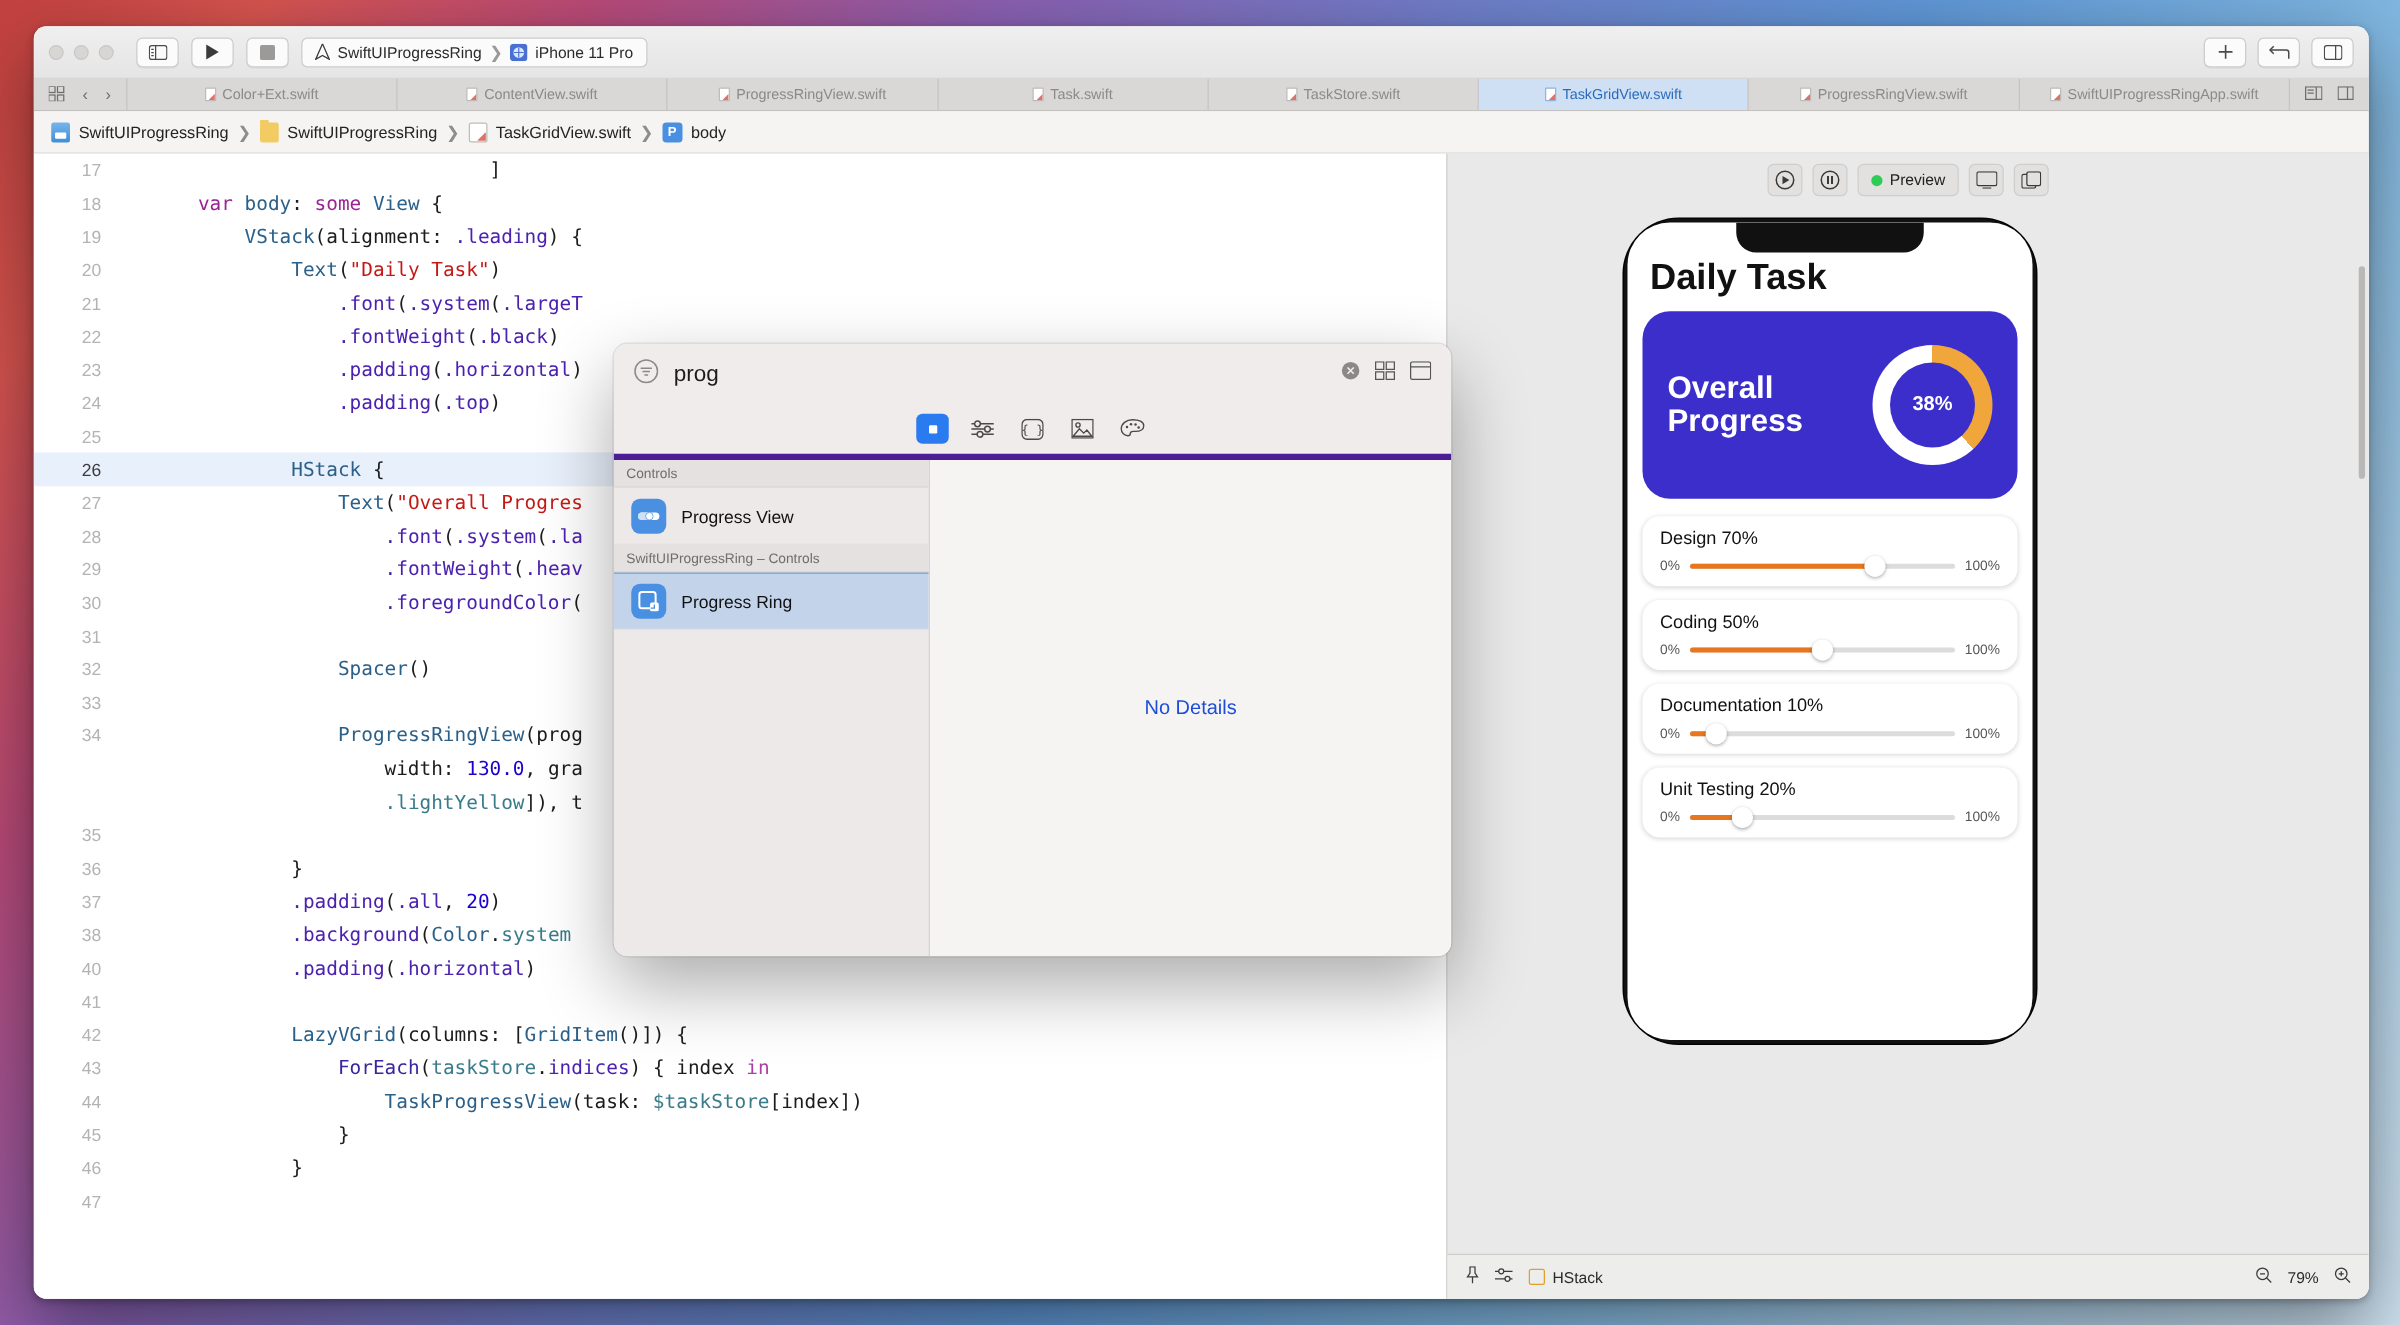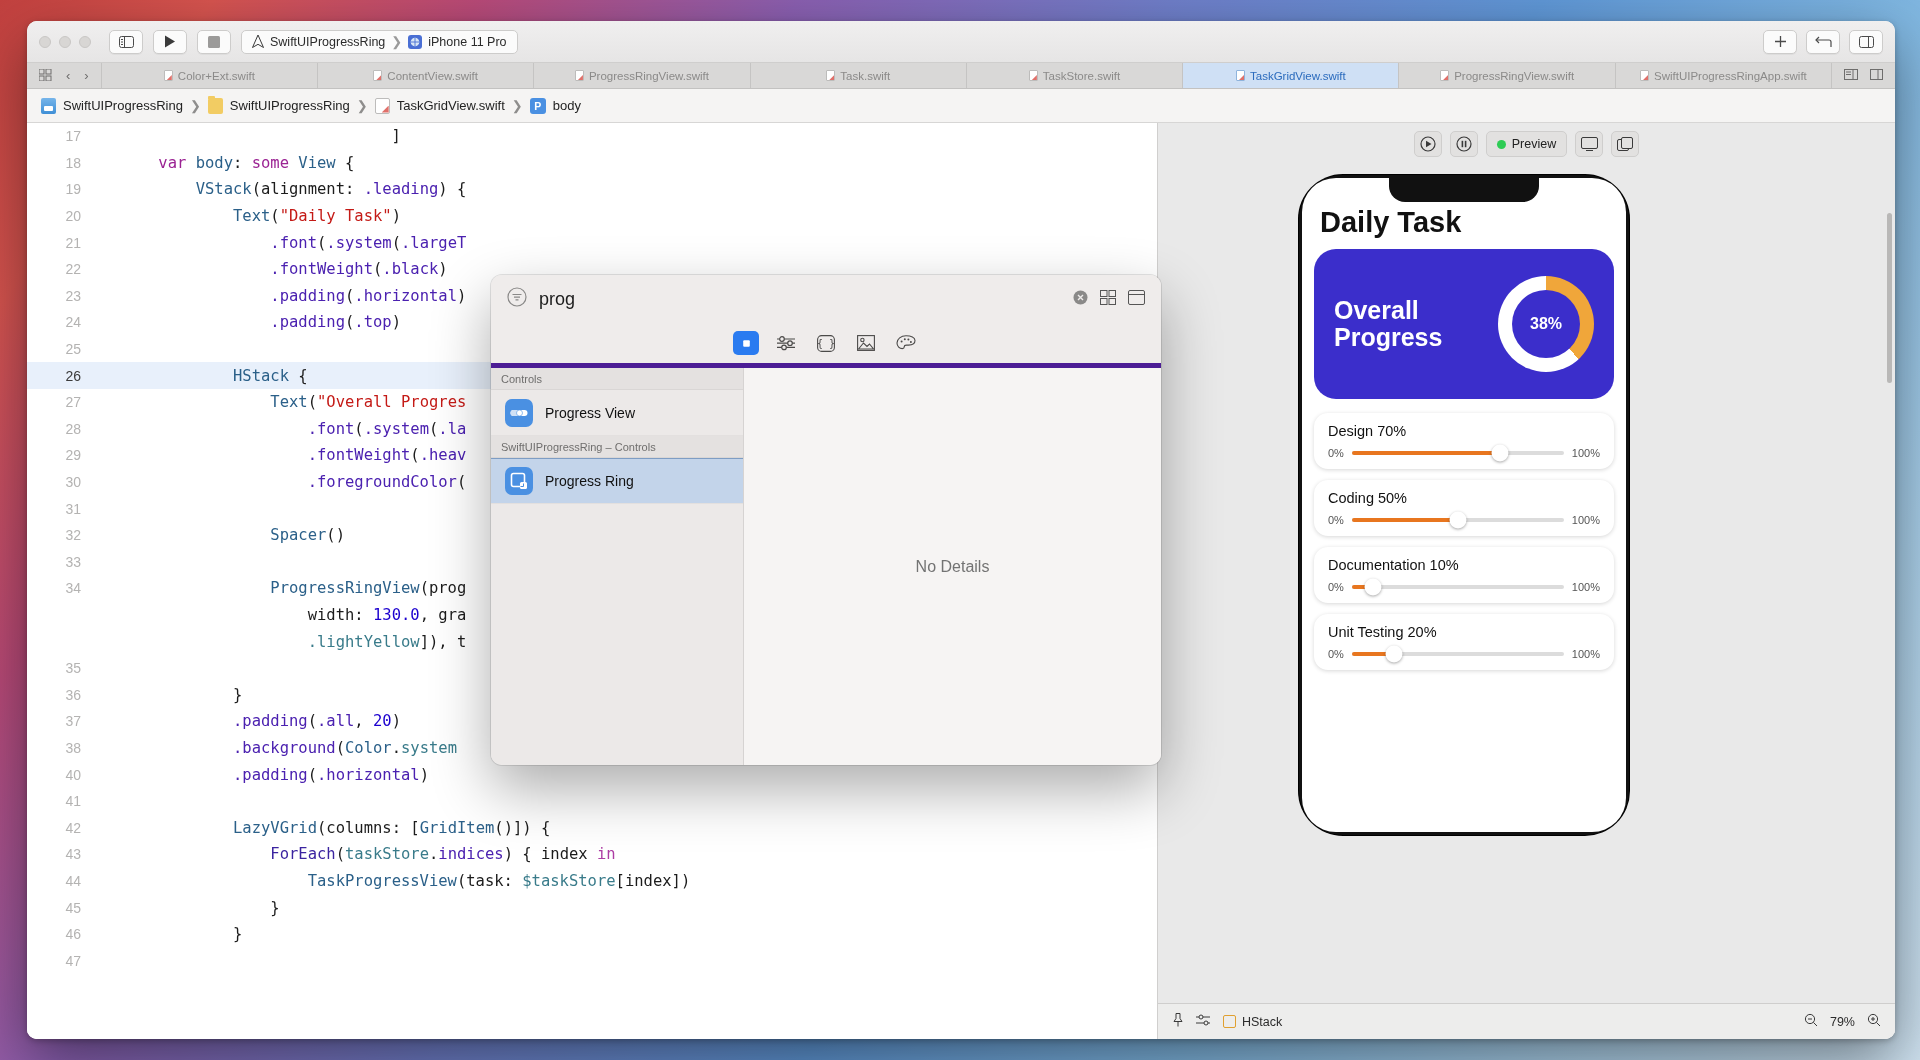--- a/index.html
+++ b/index.html
@@ -143,21 +143,21 @@
   .segb.active{background:#2a7bf0;}
   #libbody{flex:1;display:flex;min-height:0;border-top:5px solid #4c1d95;}
   #liblist{width:253px;flex:0 0 253px;background:#ece9e8;border-right:1px solid #d6d3d2;overflow:hidden;}
   .grphdr{font-size:11px;color:#6f6e6d;padding:5px 10px 4px;background:#e4e1e0;border-bottom:1px solid #d9d6d5;}
   .libitem{height:46px;display:flex;align-items:center;gap:12px;padding:0 14px;font-size:14px;color:#111;
            border-bottom:1px solid #e3e0df;}
   .libitem.sel{background:#c3d4ea;border-top:1px solid #7e9dc4;}
   .libicon{width:28px;height:28px;border-radius:7px;background:#4a90e2;display:flex;align-items:center;
            justify-content:center;flex:0 0 auto;}
   #libdetail{flex:1;background:#f6f4f3;display:flex;align-items:center;justify-content:center;
-             font-size:16px;color:#737373;}
+             font-size:16px;color:#1d4ed8;}
 </style>
 </head>
 <body>
 
 <div id="window">
 
   <div id="titlebar">
     <div class="traffic">
       <div class="tl"></div>
       <div class="tl"></div>

